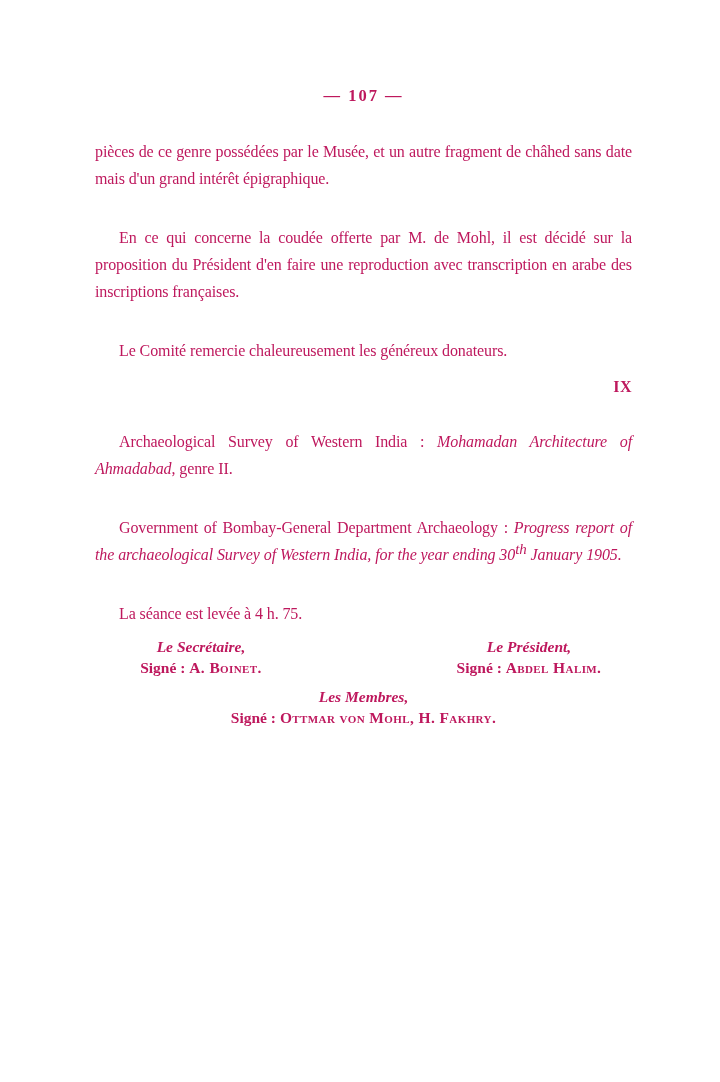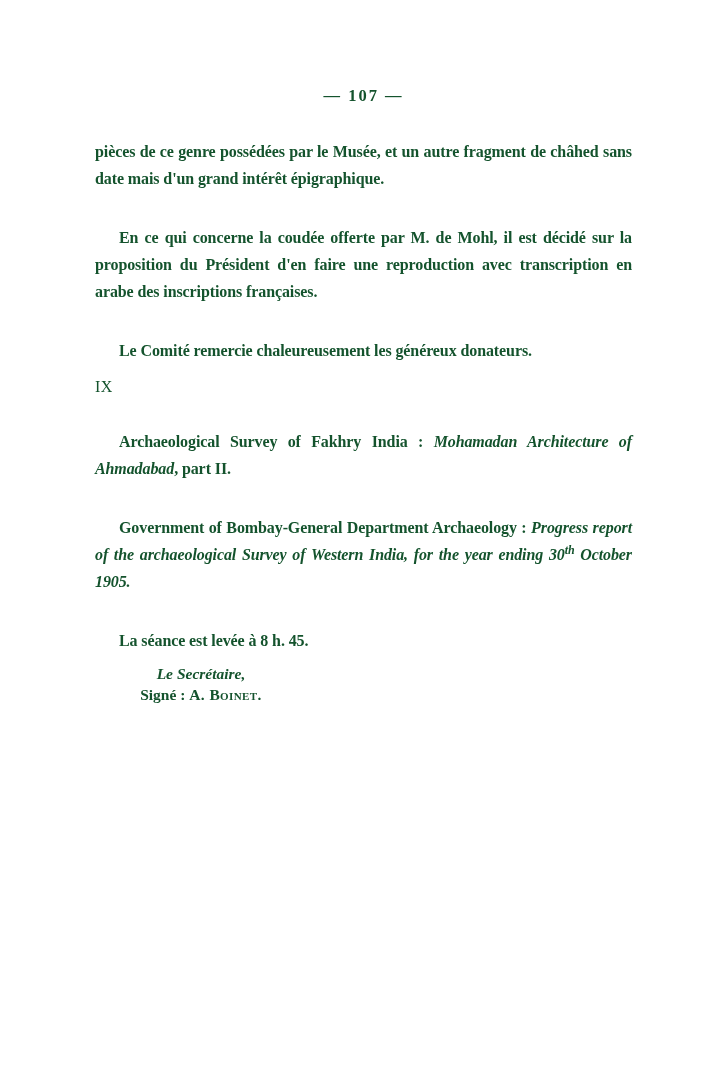--- a/index.html
+++ b/index.html
@@ -5,56 +5,56 @@
   * { margin: 0; padding: 0; box-sizing: border-box; }
   html, body { background: #ffffff; }
   body {
     width: 720px; height: 1082px;
     font-family: "Liberation Serif", serif;
   }
   .page {
     position: relative;
     width: 720px; height: 1082px;
     background: #ffffff;
-    color: #14532d;
+    color: #be185d;
     overflow: hidden;
   }
   .content {
     position: absolute;
     left: 95px; top: 86px;
     width: 537px;
   }
   .page-number {
     text-align: center;
     font-weight: 700;
     font-size: 16.5px;
     letter-spacing: 2px;
     margin-bottom: 13px;
     white-space: nowrap;
   }
   p.body-line {
     font-size: 16px;
-    font-weight: 700;
+    font-weight: 400;
     line-height: 27px;
     text-align: justify;
     letter-spacing: -0.1px;
     margin-top: 32px;
   }
   .indent { text-indent: 24px; }
   .section-heading {
-    text-align: left;
+    text-align: right;
     font-size: 16px;
-    font-weight: 400;
+    font-weight: 700;
     letter-spacing: 0.5px;
     margin: 14px 0 10px 0;
   }
   .bold-italic { font-style: italic; }
   .ordinal {
     font-style: italic;
-    font-size: 12px;
+    font-size: 15px;
     vertical-align: super;
     line-height: 0;
   }
   .seance { margin-top: 3px; }
   .signatures {
     margin-top: 9px;
     font-size: 15.5px;
     font-weight: 700;
   }
   .sig-row {
@@ -93,29 +93,37 @@
 
     <p class="body-line">pièces de ce genre possédées par le Musée, et un autre fragment de châhed sans date mais d'un grand intérêt épigraphique.</p>
 
     <p class="body-line indent">En ce qui concerne la coudée offerte par M. de Mohl, il est décidé sur la proposition du Président d'en faire une reproduction avec transcription en arabe des inscriptions françaises.</p>
 
     <p class="body-line indent">Le Comité remercie chaleureusement les généreux donateurs.</p>
 
     <div class="section-heading">IX</div>
 
 
-    <p class="body-line indent"><span>Archaeological Survey of Fakhry India : </span><span class="bold-italic">Mohamadan Architecture of Ahmadabad</span><span>, part II.</span></p>
+    <p class="body-line indent"><span>Archaeological Survey of Western India : </span><span class="bold-italic">Mohamadan Architecture of Ahmadabad</span><span>, genre II.</span></p>
 
-    <p class="body-line indent"><span>Government of Bombay-General Department Archaeology : </span><span class="bold-italic">Progress report of the archaeological Survey of Western India, for the year ending 30</span><span class="ordinal">th</span><span class="bold-italic"> October 1905.</span></p>
+    <p class="body-line indent"><span>Government of Bombay-General Department Archaeology : </span><span class="bold-italic">Progress report of the archaeological Survey of Western India, for the year ending 30</span><span class="ordinal">th</span><span class="bold-italic"> January 1905.</span></p>
 
-    <p class="body-line indent seance">La séance est levée à 8 h. 45.</p>
+    <p class="body-line indent seance">La séance est levée à 4 h. 75.</p>
 
     <div class="signatures">
       <div class="sig-row">
         <div class="sig-block sig-secretary">
           <span class="sig-title">Le Secrétaire,</span>
           <span><span>Signé : </span><span class="smallcaps">A. Boinet.</span></span>
         </div>
+        <div class="sig-block sig-president">
+          <span class="sig-title">Le Président,</span>
+          <span><span>Signé : </span><span class="smallcaps">Abdel Halim.</span></span>
+        </div>
+      </div>
+      <div class="sig-members">
+        <span class="sig-title">Les Membres,</span>
+        <span><span>Signé : </span><span class="smallcaps">Ottmar von Mohl, H. Fakhry.</span></span>
       </div>
     </div>
 
   </div>
 </div>
 
 </body></html>

